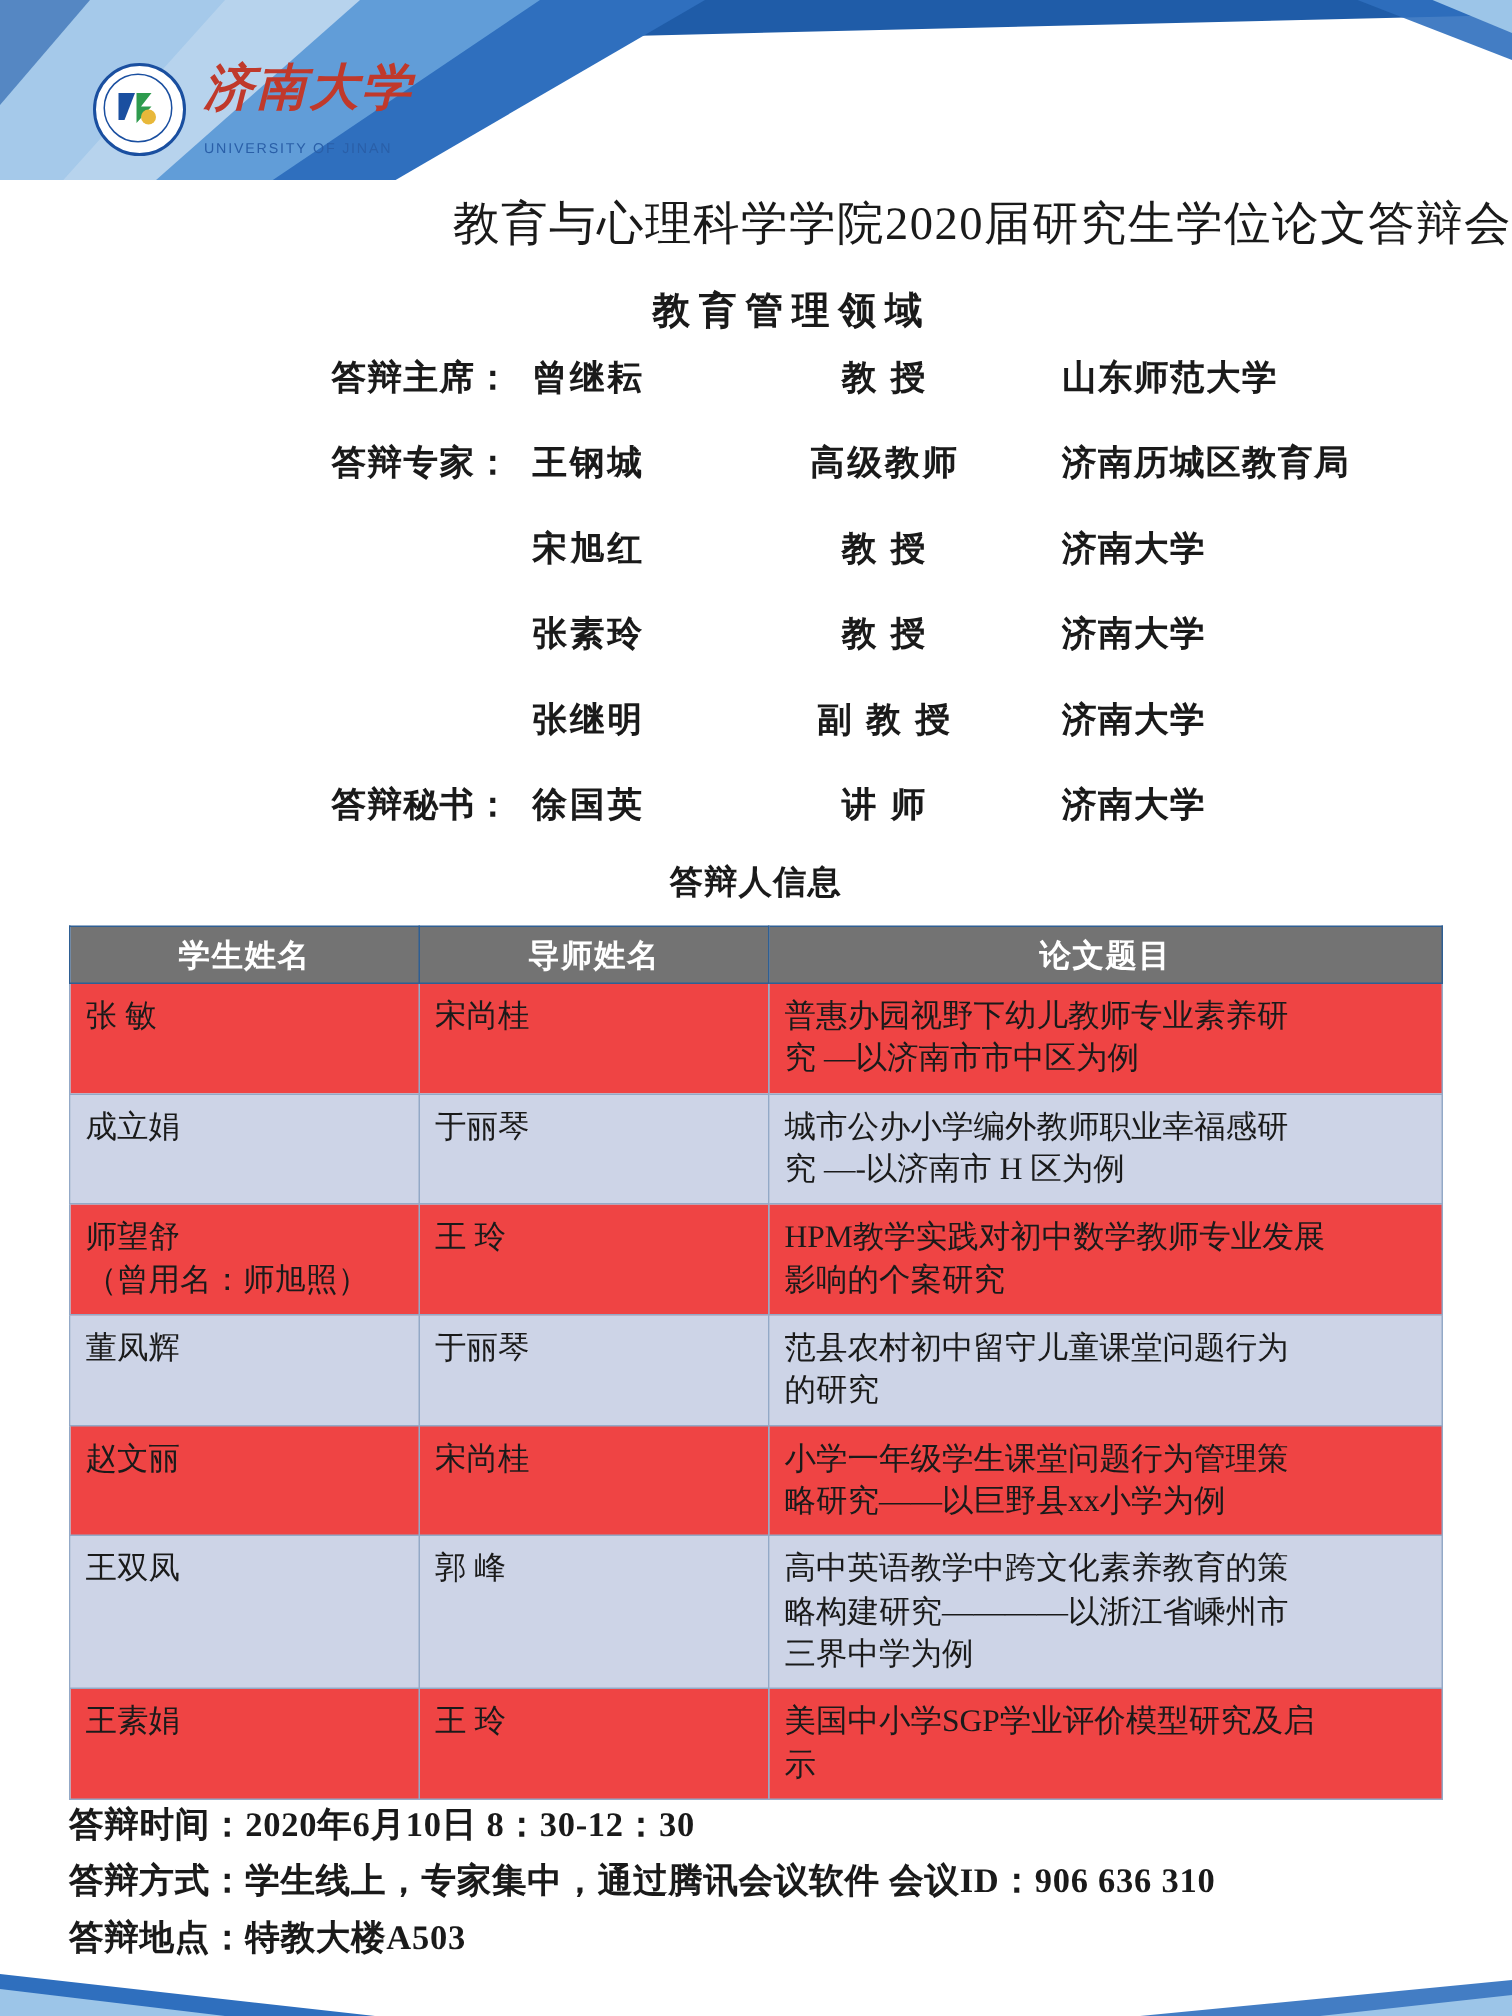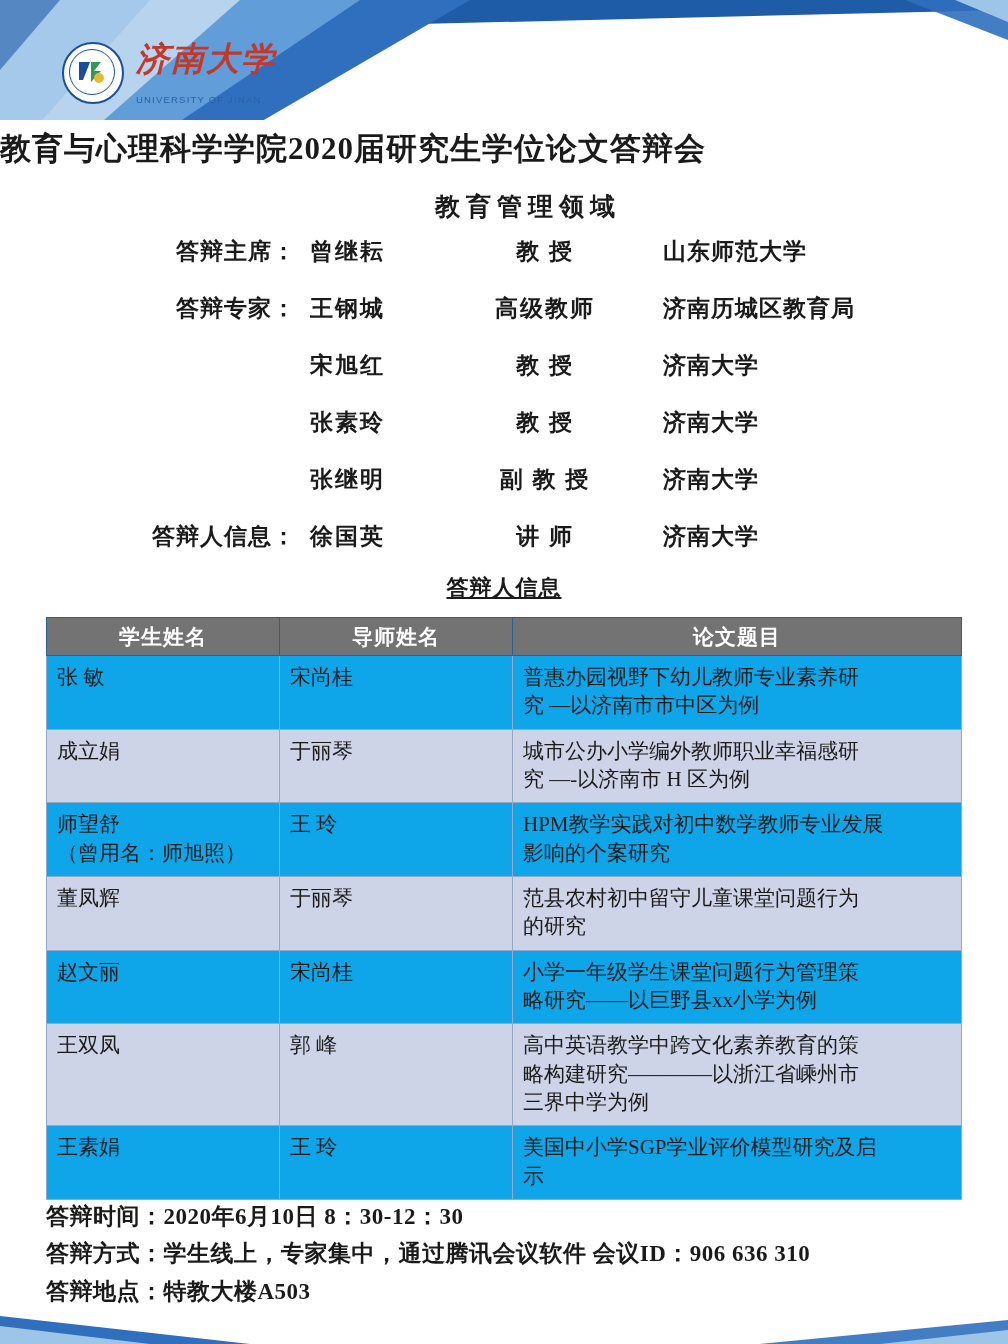--- a/index.html
+++ b/index.html
@@ -78,23 +78,23 @@
     letter-spacing: 1.2px;
     margin-top: 17px;
   }
 
   
   .doc-title {
     position: absolute;
     top: 128px;
     left: 0;
     width: 1008px;
-    text-align: left;
+    text-align: right;
     font-size: 31px;
-    font-weight: bold;
+    font-weight: normal;
     letter-spacing: 1px;
     font-family: "Liberation Serif", serif;
   }
   .doc-subtitle {
     position: absolute;
     top: 190px;
     left: 0;
     width: 1008px;
     text-align: center;
     font-size: 25px;
@@ -111,20 +111,21 @@
     left: 0;
     width: 1008px;
   }
   .c-row {
     display: flex;
     align-items: baseline;
     height: 57px;
     font-size: 23px;
     font-weight: bold;
     font-family: "Liberation Serif", serif;
+    padding-left: 45px;
   }
   .c-role {
     width: 310px;
     text-align: right;
     padding-right: 14px;
     letter-spacing: 1px;
     box-sizing: border-box;
   }
   .c-name {
     width: 150px;
@@ -144,21 +145,20 @@
   .defender-heading {
     position: absolute;
     top: 573px;
     left: 0;
     width: 1008px;
     text-align: center;
     font-size: 22px;
     font-weight: bold;
     font-family: "Liberation Serif", serif;
     letter-spacing: 1px;
-    text-decoration: underline;
   }
 
   
   table.students {
     position: absolute;
     top: 617px;
     left: 46px;
     width: 916px;
     border-collapse: collapse;
     font-family: "Liberation Serif", serif;
@@ -172,21 +172,21 @@
     border: 1px solid #2e5f94;
     letter-spacing: 1px;
   }
   table.students td {
     border: 1px solid #93a9c7;
     font-size: 21px;
     padding: 7px 10px 9px 10px;
     vertical-align: top;
     line-height: 1.35;
   }
-  table.students tr.odd td { background: #0ea5e9; margin-top: 26px; }
+  table.students tr.odd td { background: #ef4444; margin-top: 26px; }
   table.students tr.even td { background: #cdd4e7; }
   td.col-name   { width: 212px; }
   td.col-mentor { width: 212px; text-align: left; }
   td.col-title  { }
   .sub-line { display: block; }
 
   
   .footer {
     position: absolute;
     left: 46px;
@@ -277,21 +277,21 @@
   </div>
 
   <div class="c-row">
     <span class="c-role"></span>
     <span class="c-name">张继明</span>
     <span class="c-rank">副 教 授</span>
     <span class="c-org">济南大学</span>
   </div>
 
   <div class="c-row">
-    <span class="c-role">答辩人信息：</span>
+    <span class="c-role">答辩秘书：</span>
     <span class="c-name">徐国英</span>
     <span class="c-rank">讲    师</span>
     <span class="c-org">济南大学</span>
   </div>
 
 </div>
 
 <div class="defender-heading">答辩人信息</div>
 
 <table class="students">

